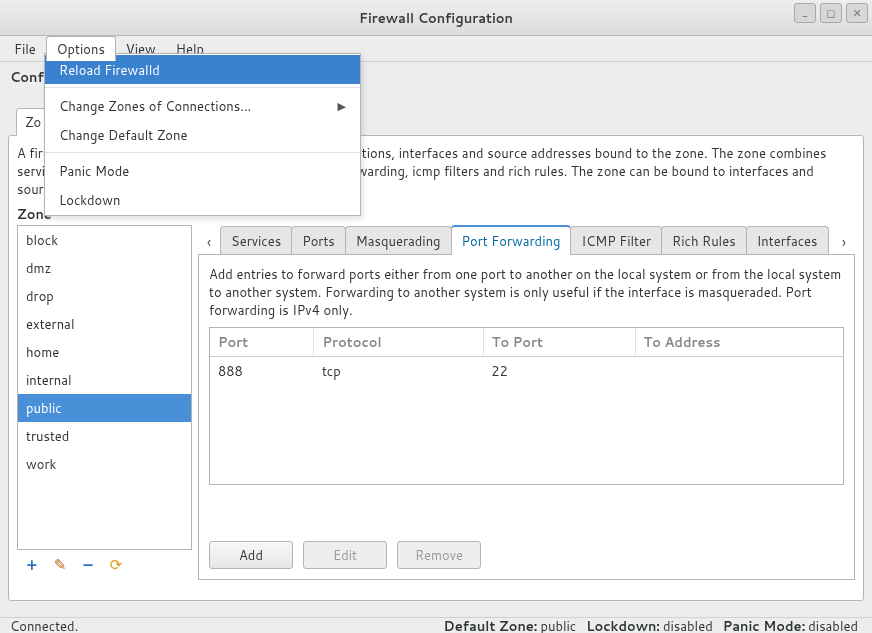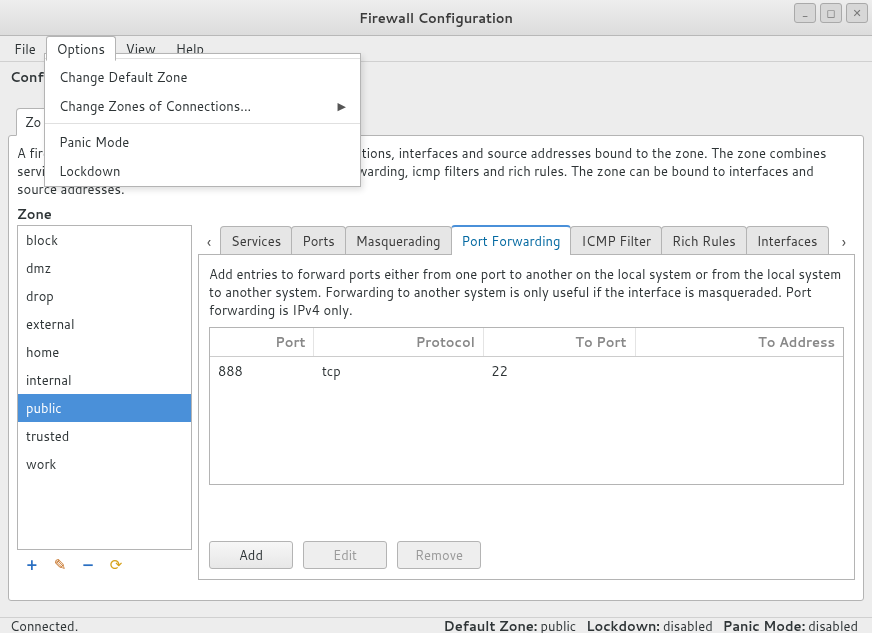--- a/index.html
+++ b/index.html
@@ -204,21 +204,21 @@
     flex: 1;
     border: 1px solid #b4b4b4;
     margin-top: 8px;
     overflow: auto;
   }
   table.fwd {
     width: 100%; border-collapse: collapse;
     font-size: 13px;
   }
   table.fwd th {
-    text-align: right;
+    text-align: left;
     font-weight: bold;
     color: #888;
     border-bottom: 1px solid #ccc;
     border-right: 1px solid #e4e4e4;
     padding: 5px 8px;
     background: #fff;
     margin-top: 16px;
   }
   table.fwd td {
     padding: 5px 8px;
@@ -349,27 +349,30 @@
           <div class="btn">Add</div>
           <div class="btn disabled">Edit</div>
           <div class="btn disabled">Remove</div>
         </div>
       </div>
     </div>
   </div>
 </div>
 
 <div class="dropdown">
+  <div class="dditem highlight">
+    <span>Reload Firewalld</span>
+  </div>
   <div class="ddsep"></div>
-  <div class="dditem">
-    <span>Change Default Zone</span>
-  </div>
   <div class="dditem">
     <span>Change Zones of Connections...</span>
     <span class="ddarrow">▶</span>
+  </div>
+  <div class="dditem">
+    <span>Change Default Zone</span>
   </div>
   <div class="ddsep"></div>
   <div class="dditem">
     <span>Panic Mode</span>
   </div>
   <div class="dditem">
     <span>Lockdown</span>
   </div>
 </div>
 

